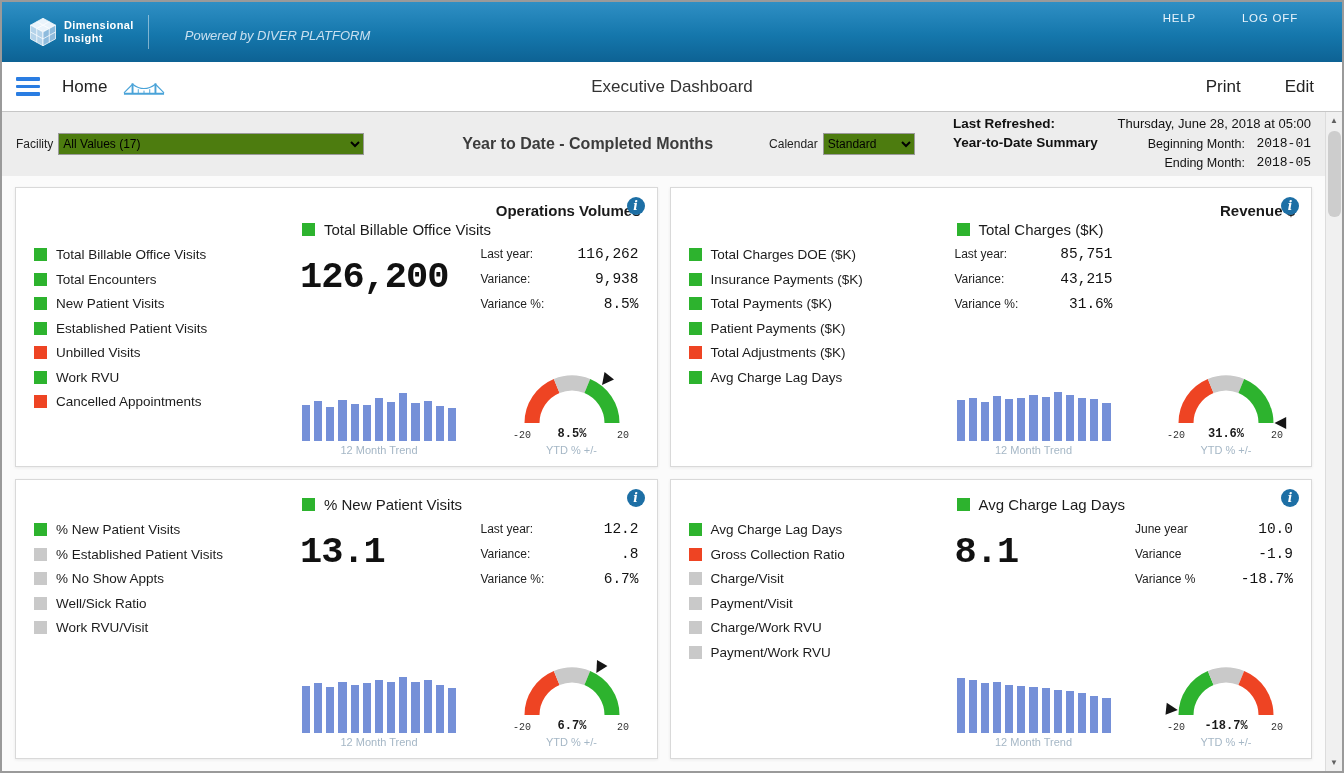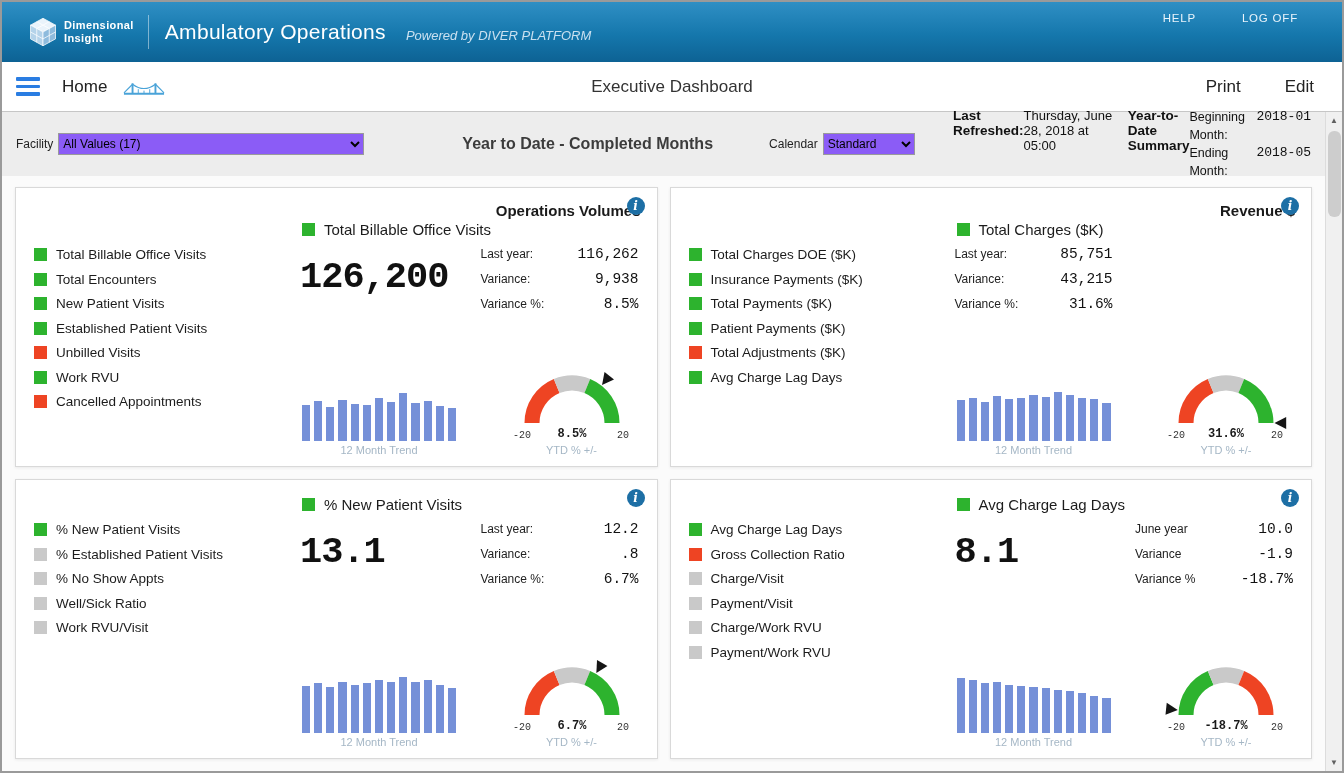--- a/index.html
+++ b/index.html
@@ -37,27 +37,27 @@
   .scrollbar { position:absolute; top:0; right:0; bottom:0; width:17px; background:#f0f0f0; border-left:1px solid #dcdcdc; }
   .sb-btn { height:17px; display:flex; align-items:center; justify-content:center;
     font-size:8px; color:#606060; background:#f0f0f0; cursor:pointer; }
   .sb-btn.down { position:absolute; bottom:0; left:0; right:0; }
   .sb-thumb { position:absolute; top:19px; left:2px; width:13px; height:86px; background:#cdcdcd; border-radius:6px; cursor:grab; }
 
   
   .filterbar { height:64px; flex:0 0 64px; background:#ededed; display:flex; align-items:center; padding:0 10px 0 14px; }
   .facility { display:flex; align-items:center; }
   .facility label { font-size:12px; color:#222; margin-right:5px; }
-  select { height:22px; font-size:12px; font-family:"Liberation Sans",sans-serif; border:1px solid #9a9a9a; background:#8b5cf6; }
+  select { height:22px; font-size:12px; font-family:"Liberation Sans",sans-serif; border:1px solid #9a9a9a; background:#4d7c0f; }
   .facility select { width:306px; }
   .center-title { font-size:16px; font-weight:bold; color:#3c3c3c; margin-left:98px; }
   .calendar { display:flex; align-items:center; margin-left:56px; }
   .calendar label { font-size:12px; color:#222; margin-right:5px; }
   .calendar select { width:92px; }
-  .refresh { margin-left:auto; width:362px; font-size:13px; color:#111; display:flex; gap:4px; padding-right:4px; }
+  .refresh { margin-left:auto; width:362px; font-size:13px; color:#111; display:flex; flex-direction:column; gap:4px; padding-right:4px; }
   .refresh .row1 { display:flex; justify-content:space-between; align-items:baseline; }
   .refresh .row2 { display:flex; justify-content:space-between; align-items:flex-start; }
   .refresh .b { font-weight:bold; font-size:13.5px; }
   .months div { display:flex; justify-content:flex-end; gap:8px; font-size:12.5px; line-height:1.45; }
   .mono { font-family:"Liberation Mono", monospace; }
   .months .mono { min-width:58px; text-align:right; font-size:13px; }
 
   
   .panels { flex:1; display:grid; grid-template-columns:1fr 1fr; grid-template-rows:1fr 1fr;
     gap:12px; padding:11px 13px 12px 13px; }
@@ -101,21 +101,20 @@
         <polygon points="2,6.5 12,12 12,23 2,17.5" fill="#b4d3ea" stroke="#fff" stroke-width="0.6"></polygon>
         <polygon points="22,6.5 12,12 12,23 22,17.5" fill="#8ebbdd" stroke="#fff" stroke-width="0.6"></polygon>
         <path d="M7,3.75 L17,9.25 M17,3.75 L7,9.25 M7,9.25 L7,20.25 M12,17.5 L2,12 M12,17.5 L22,12 M17,9.25 L17,20.25" stroke="#fff" stroke-width="0.6" fill="none"></path>
       </svg>
       <div class="brand-text">
         <div>Dimensional</div>
         <div>Insight</div>
       </div>
     </div>
     <div class="brand-sep"></div>
-    <div class="app-title">Ambulatory Operations</div>
     <div class="powered-by">Powered by DIVER PLATFORM</div>
     <div class="header-links">
       <div class="header-link">HELP</div>
       <div class="header-link">LOG OFF</div>
     </div>
   </div>
 
   <div class="navbar">
     <div class="hamburger">
         <span></span>

